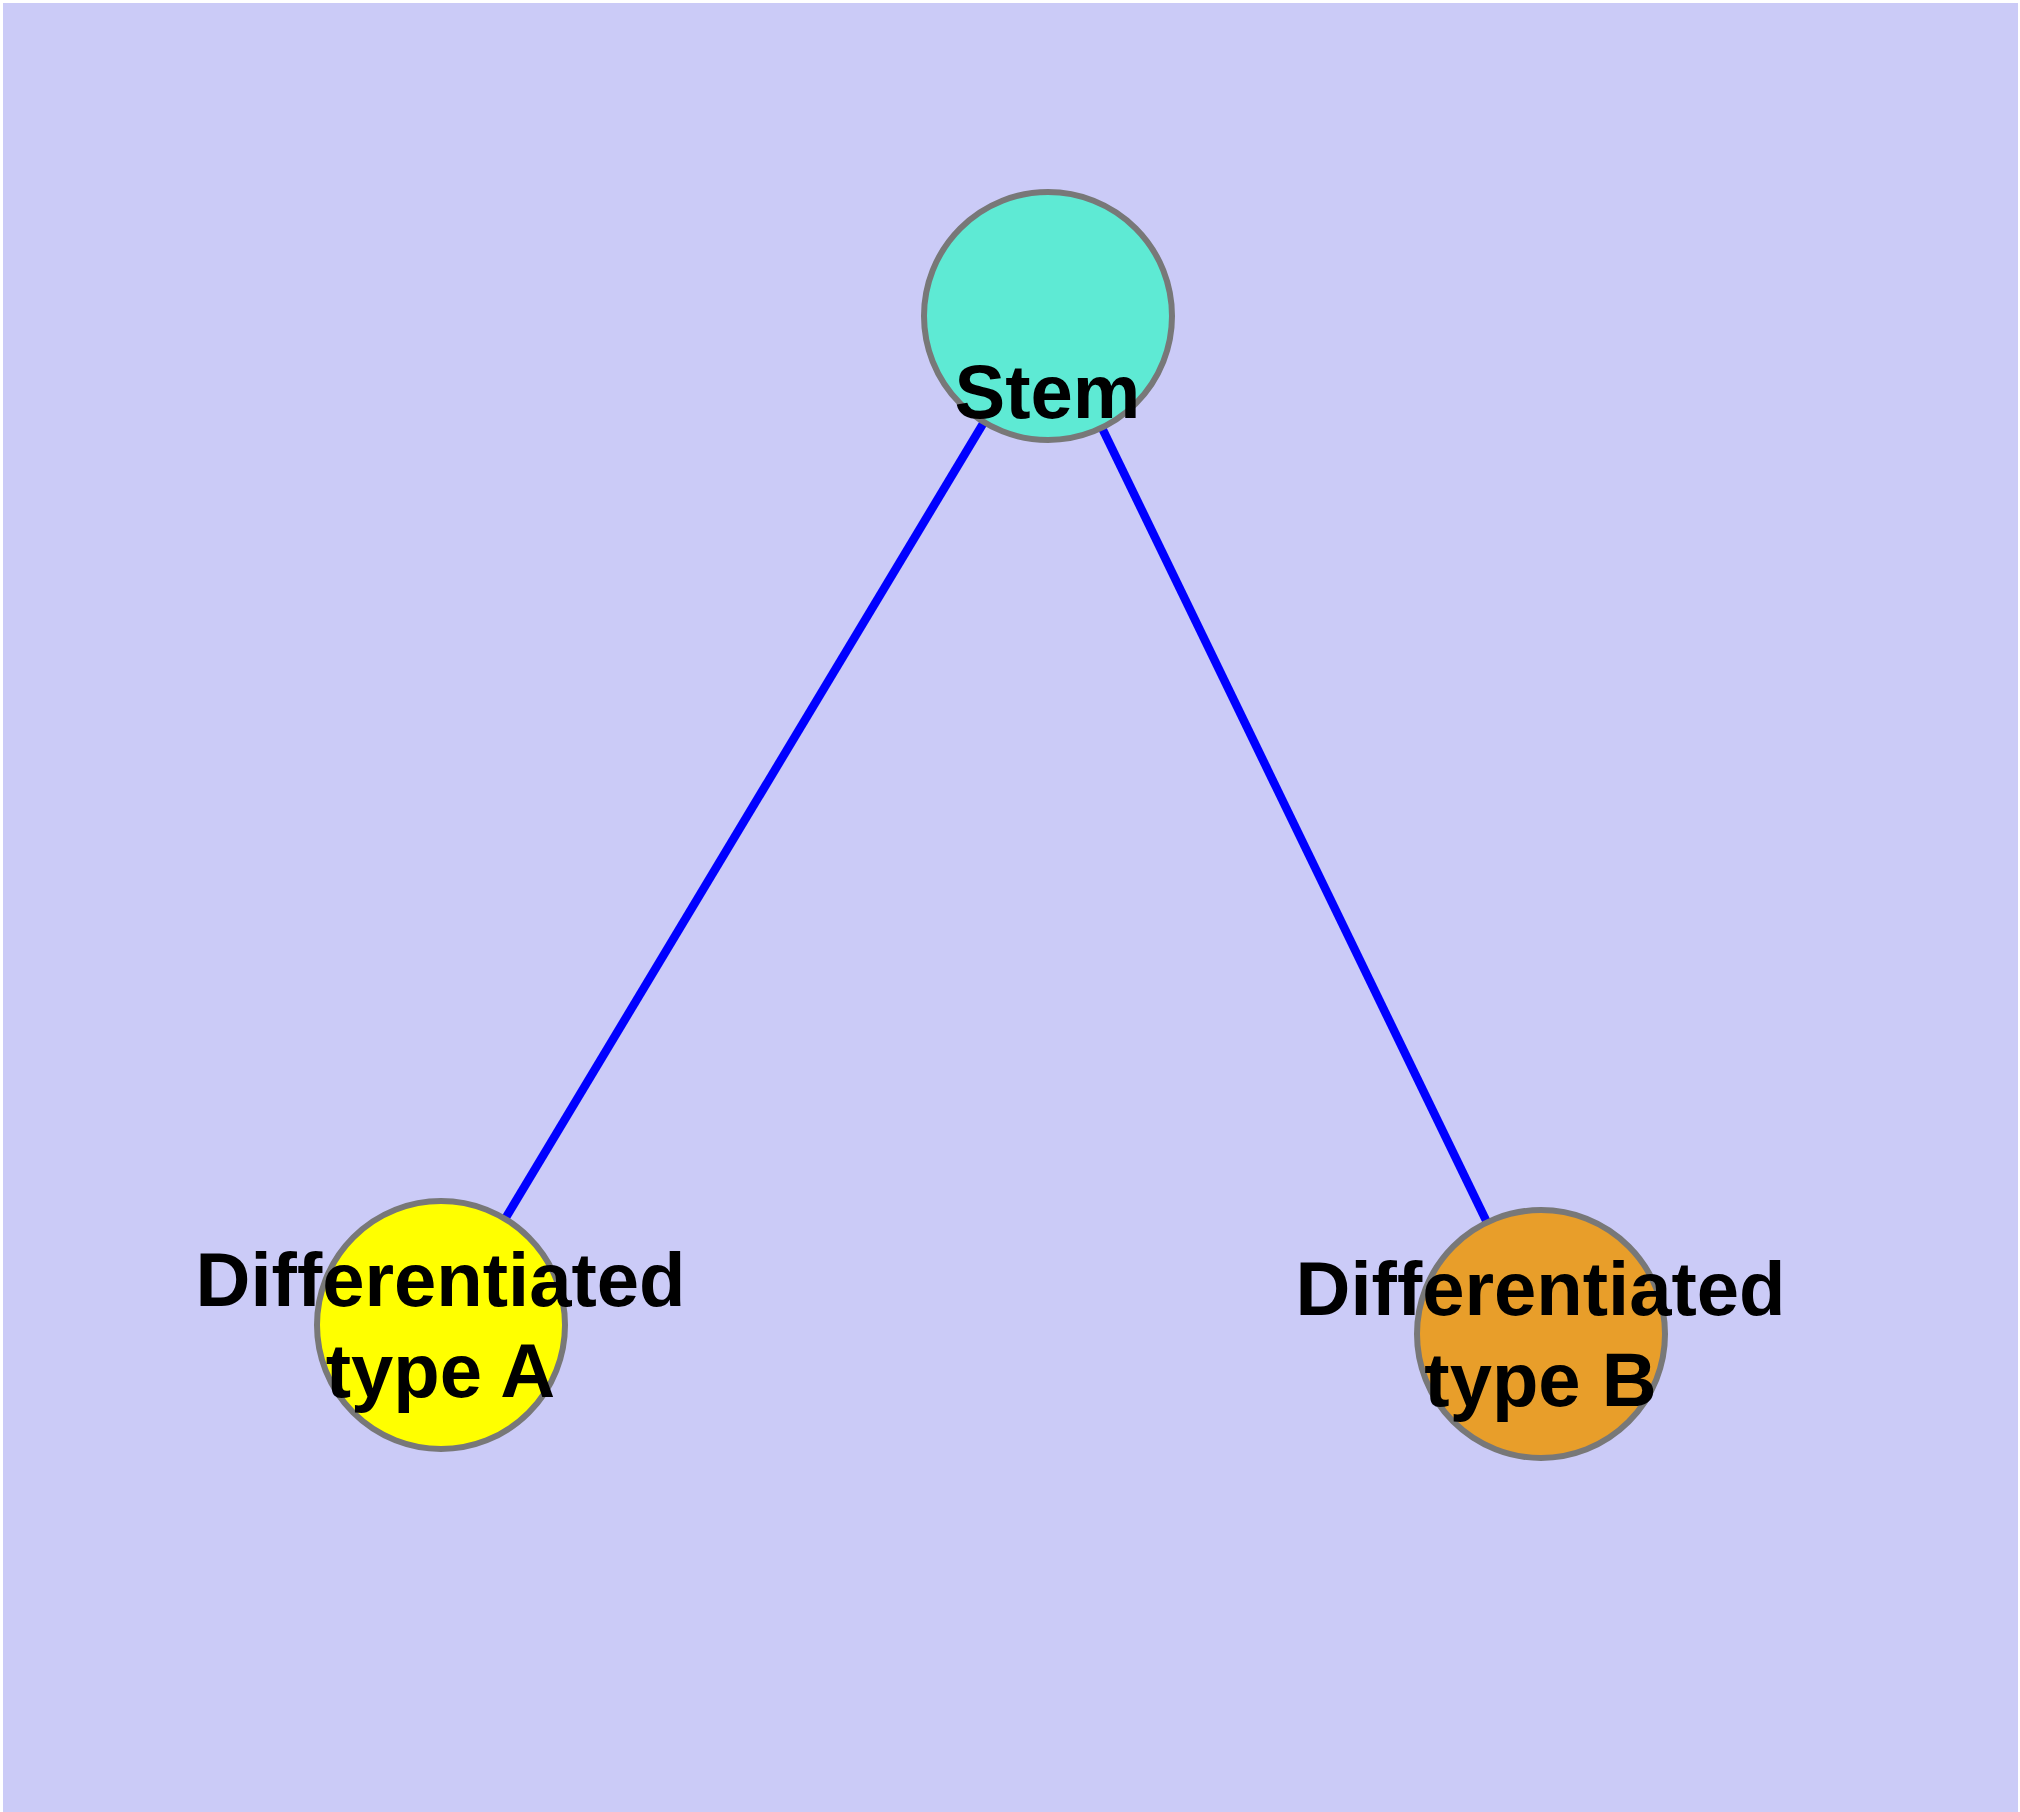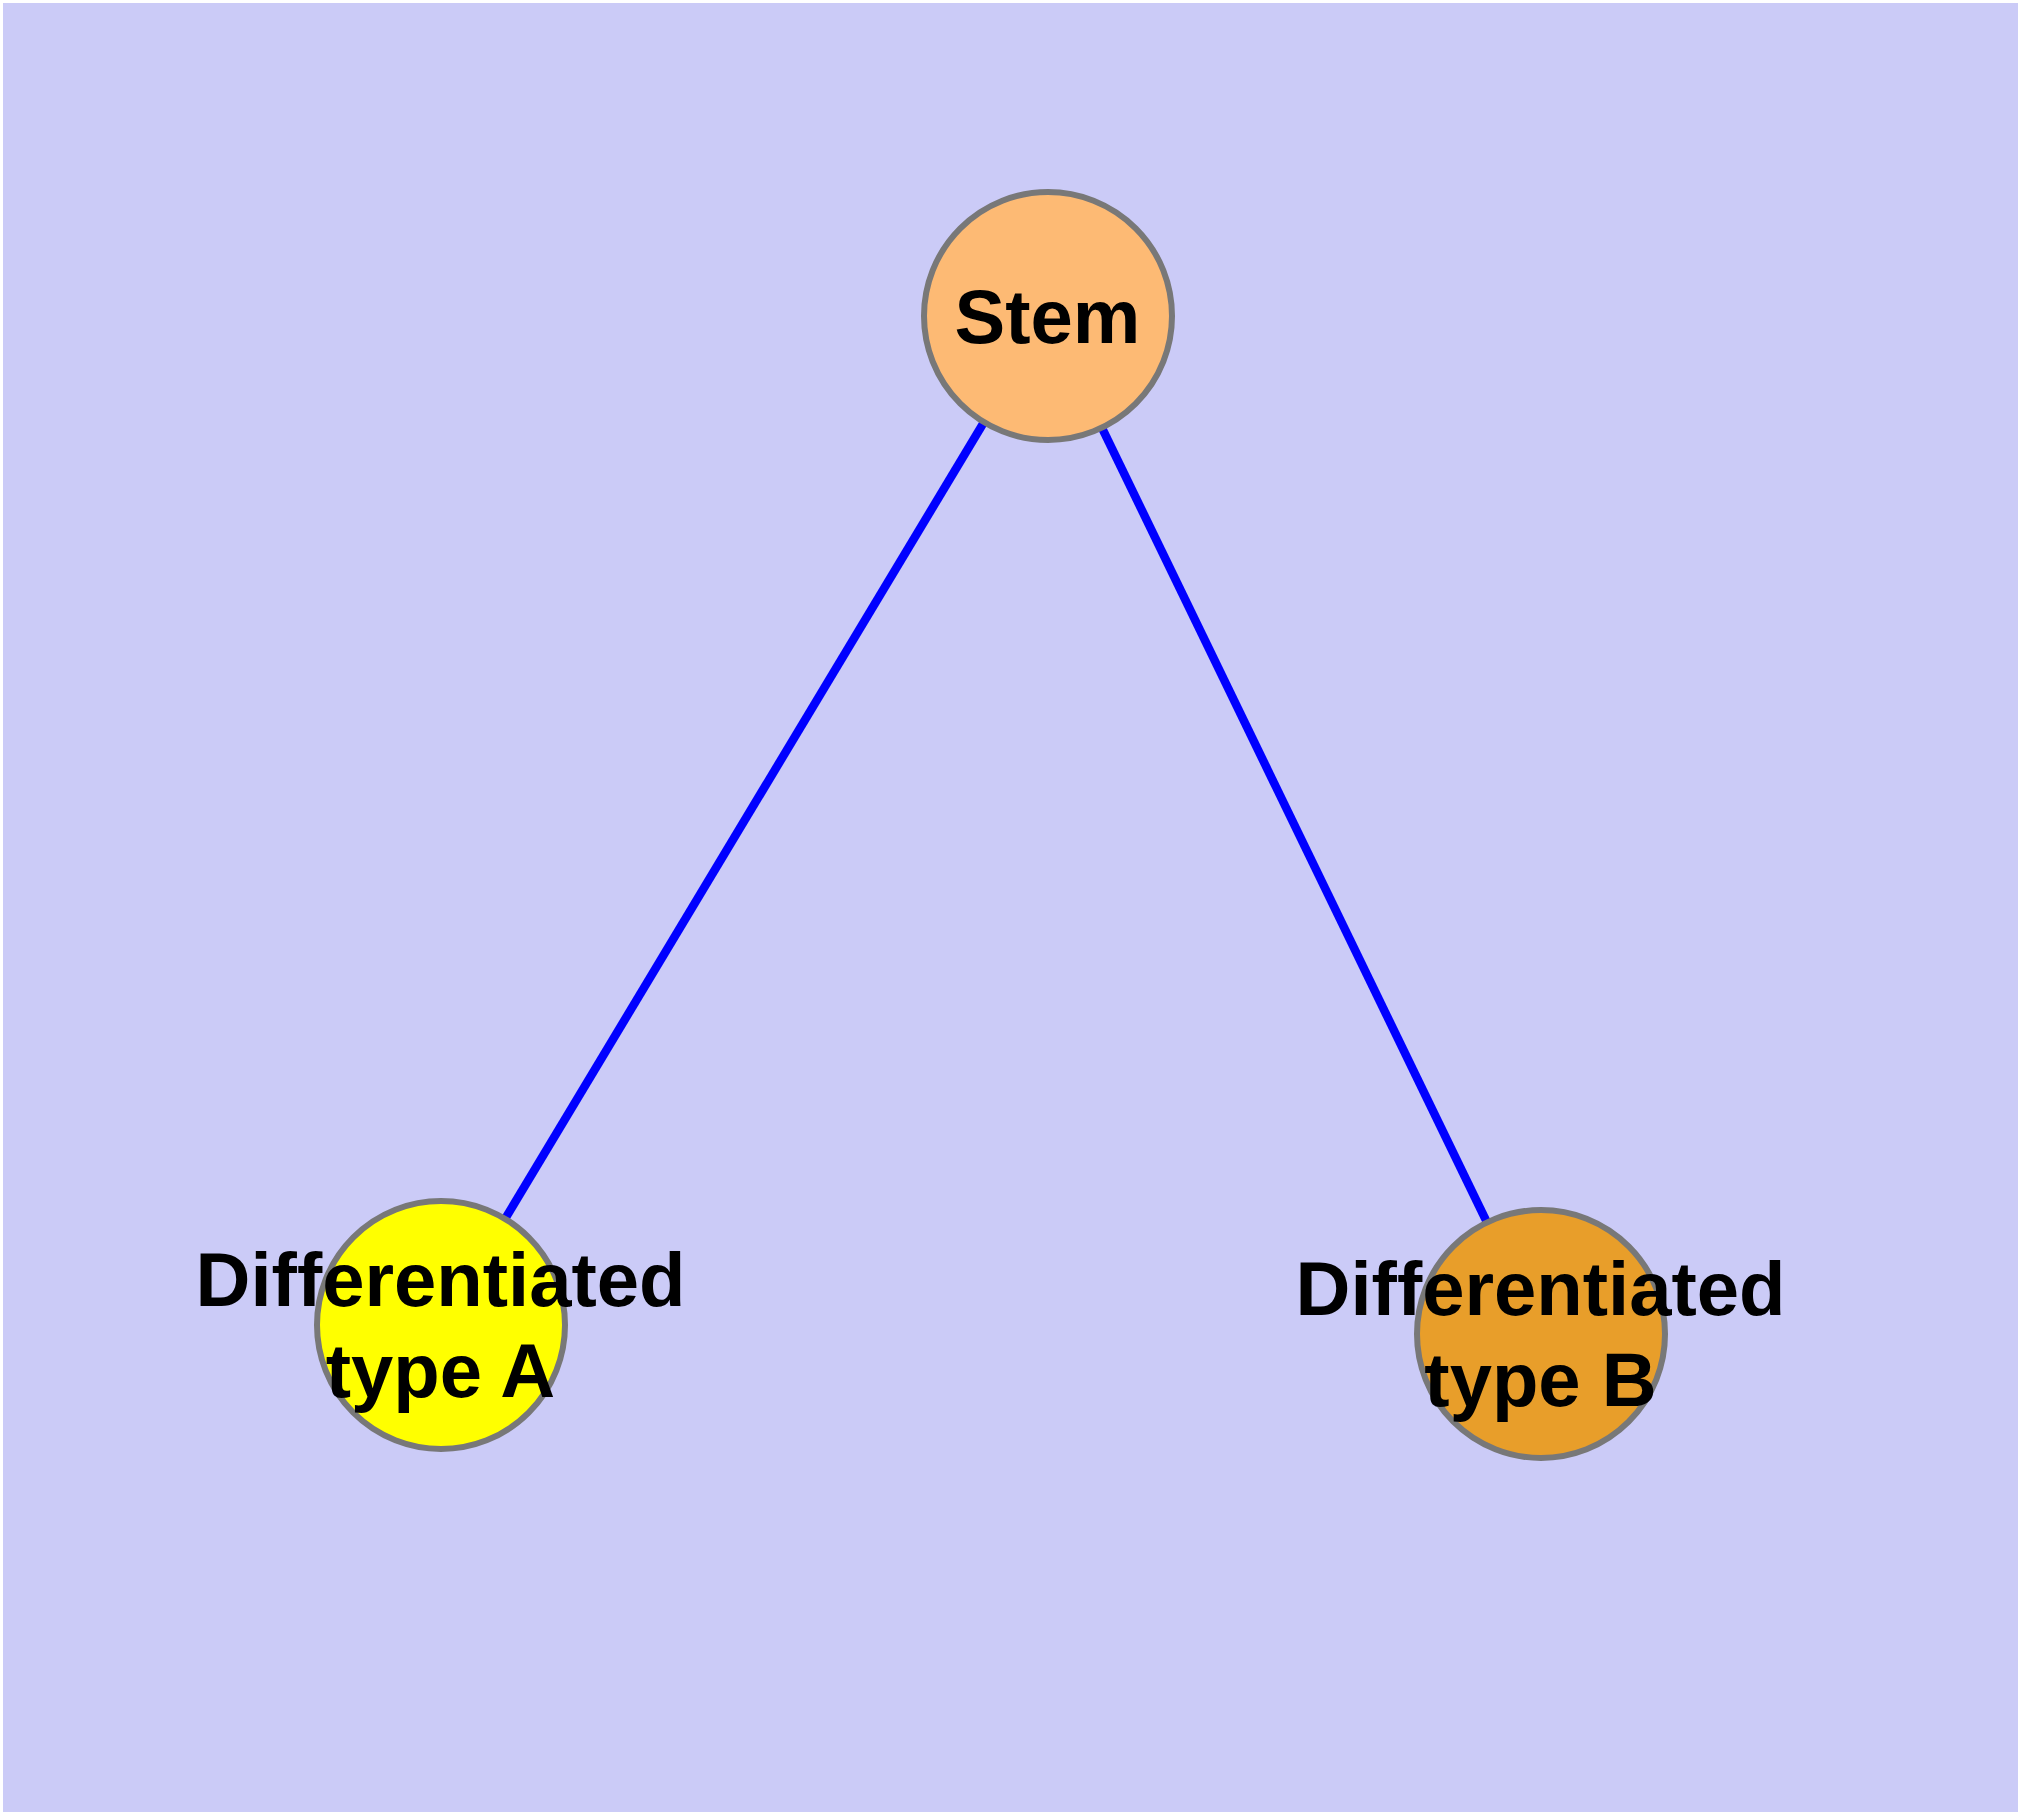--- a/index.html
+++ b/index.html
@@ -59,21 +59,21 @@
 </head>
 <body>
 
 <div class="canvas" style="background: rgb(203, 203, 247);">
 
   <svg class="edge-layer" viewBox="0 0 2378 2134" xmlns="http://www.w3.org/2000/svg">
     <line class="edge" x1="1233" y1="369" x2="517" y2="1560" style="stroke: rgb(0, 0, 255);"></line>
     <line class="edge" x1="1233" y1="369" x2="1815" y2="1570" style="stroke: rgb(0, 0, 255);"></line>
   </svg>
 
-  <div class="node node-stem" style="background: #fdba74; border-color: rgb(120, 120, 120);">
+  <div class="node node-stem" style="background: #5eead4; border-color: rgb(120, 120, 120); align-items: flex-end;">
     <span class="node-label" style="color: rgb(0, 0, 0);">Stem</span>
   </div>
 
   <div class="node node-type-a" style="background: rgb(255, 255, 0); border-color: rgb(120, 120, 120);">
     <span class="node-label" style="color: rgb(0, 0, 0);">Differentiated
 type A</span>
   </div>
 
   <div class="node node-type-b" style="background: rgb(232, 158, 42); border-color: rgb(120, 120, 120);">
     <span class="node-label" style="color: rgb(0, 0, 0);">Differentiated

